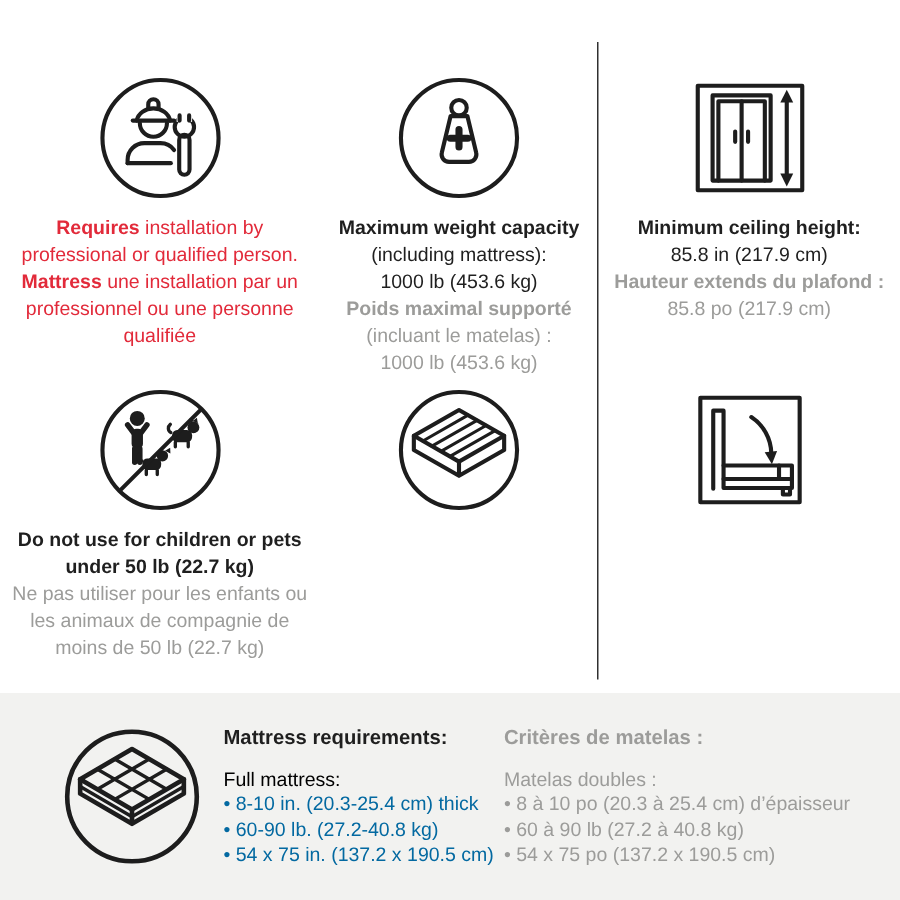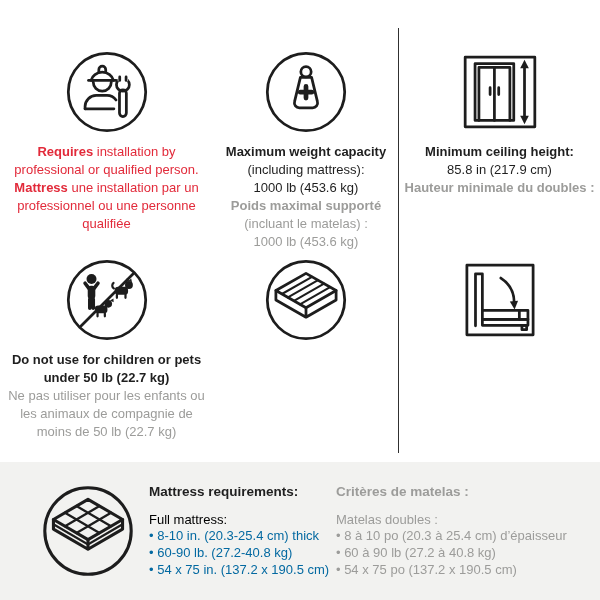--- a/index.html
+++ b/index.html
@@ -102,21 +102,22 @@
             <path class="s" d="M43.5 21.5V83"></path>
             <path class="s" d="M38.5 45v8M48.5 45v8"></path>
             <path class="s" d="M78.5 20v60"></path>
             <path class="fillb" d="M78.5 12.5l-5 10h10z"></path>
             <path class="fillb" d="M78.5 87.5l-5-10h10z"></path>
           </svg>
         </div>
         <div class="caption cap-w3">
           <span class="blk b">Minimum ceiling height:</span>
           <span class="blk">85.8 in (217.9 cm)</span>
-          <span class="blk b gray">Hauteur minimale du doubles :</span>
+          <span class="blk b gray">Hauteur extends du plafond :</span>
+          <span class="blk gray">85.8 po (217.9 cm)</span>
         </div>
       </div>
 
       <div class="cell">
         <div class="icon-wrap">
           <svg width="86" height="86" viewBox="0 0 100 100">
             <circle class="s" cx="50" cy="50" r="45"></circle>
             <circle class="fillb" cx="32" cy="25.5" r="5.8"></circle>
             <path class="limb" d="M24.5 30.5L29 36.5M39.5 30.5L35 36.5"></path>
             <rect class="fillb" x="27.6" y="33.5" width="8.8" height="15.5" rx="3.8"></rect>

